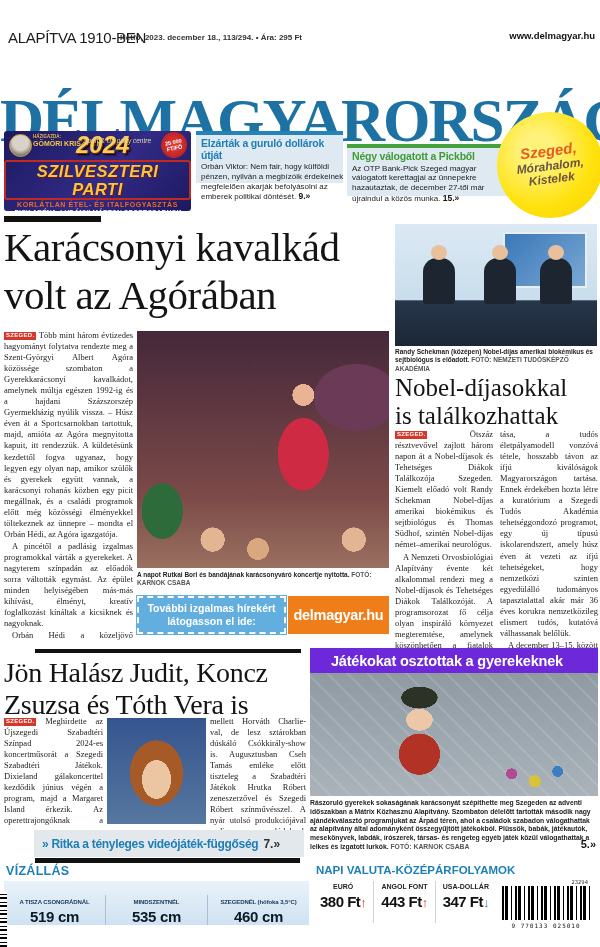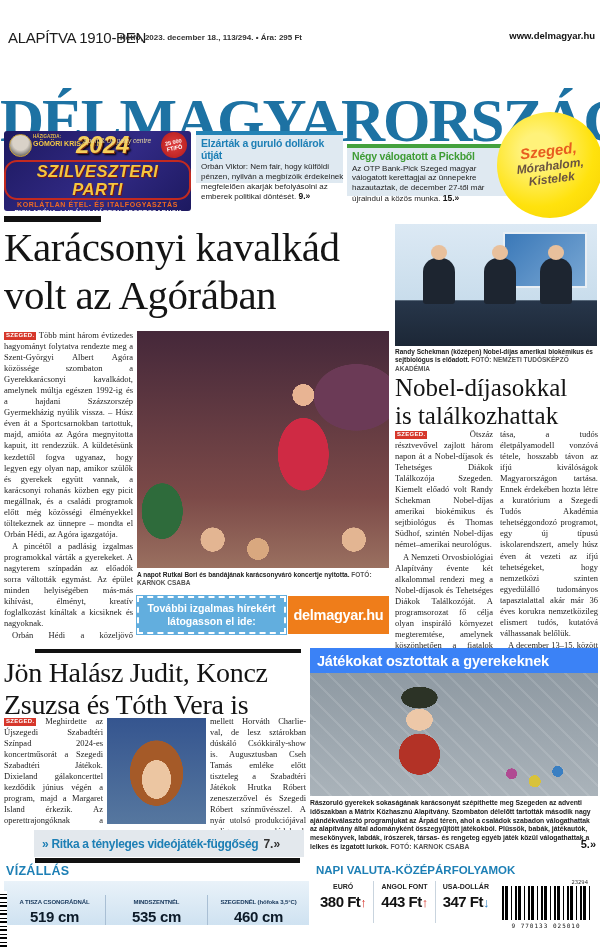--- a/index.html
+++ b/index.html
@@ -25,21 +25,21 @@
   .ad-host{position:absolute;left:29px;top:4px;text-align:left;line-height:1.05;}
   .ad-host .lbl{display:block;font-size:4.5px;font-weight:bold;color:#e8bd4a;}
   .ad-host .nm{display:block;font-size:7px;font-weight:bold;color:#f3c845;}
   .ad-year{position:absolute;left:72px;top:0;font-size:24px;font-weight:bold;font-style:italic;
            color:#f5cf5a;text-shadow:1px 1px 0 #7a2a10,2px 2px 2px #000;}
   .ad-brand{position:absolute;right:40px;top:6px;font-size:6.5px;font-style:italic;color:#e8d9a0;}
   .ad-price{position:absolute;right:4px;top:1px;width:26px;height:26px;border-radius:50%;background:radial-gradient(#e04040,#b01818);
             color:#fff;font-size:5.5px;font-weight:bold;display:flex;align-items:center;justify-content:center;
             transform:rotate(-12deg);line-height:1.1;}
   .ad-title{display:inline-block;margin-top:1px;font-size:16.5px;font-weight:bold;font-style:italic;letter-spacing:0.5px;
-            color:#f5c63f;border:2px solid #c22a20;border-radius:13px;padding:0 5px;line-height:1.1;
+            color:#f5c63f;border:2px solid #c22a20;border-radius:3px;padding:0 5px;line-height:1.1;
             text-shadow:1px 1px 0 #7a1510;}
   .ad-sub{font-size:7px;font-weight:bold;color:#ef6a22;letter-spacing:0.6px;margin-top:1px;}
   .ad-venue{font-size:6.8px;font-weight:bold;font-style:italic;color:#fff;margin-top:1px;}
 
   
   .teaser{top:131px;height:52px;background:#dfe9f1;border-top:4px solid;padding:3px 5px 0 5px;box-sizing:border-box;}
   .teaser1{left:196px;width:147px;border-top-color:#2583b5;}
   .teaser2{left:347px;width:213px;border-top-color:#44a13d;margin-top:13px;}
   .teaser h3{margin:0 0 1px 0;font-size:10.5px;line-height:1.1;letter-spacing:-0.2px;}
   .teaser1 h3{color:#1d7fb5;}
@@ -124,22 +124,22 @@
   .promo-blue{left:137px;top:596px;width:149px;height:38px;background:#62aede;border:2px dashed #fff;outline:1px solid #62aede;
               box-sizing:border-box;display:flex;align-items:center;justify-content:center;text-align:center;
               color:#fff;font-weight:bold;font-size:10.5px;line-height:1.2;}
   .promo-orange{left:288px;top:596px;width:101px;height:38px;background:#ef7d1a;display:flex;align-items:center;
                 justify-content:center;color:#fff;font-weight:bold;font-size:14.5px;letter-spacing:-0.3px;}
 
   
   .strip{left:34px;top:830px;width:270px;height:27px;background:#e3e8ed;display:flex;align-items:center;padding:0 8px;box-sizing:border-box;}
   .strip .stext{color:#1d7fb5;font-weight:bold;font-size:12px;letter-spacing:-0.3px;}
   .strip .spage{color:#333;font-weight:bold;font-size:12px;margin-left:5px;}
-  .orange-banner{left:310px;top:648px;width:288px;height:25px;background:#3b82f6;color:#fff;font-weight:bold;
-                 font-size:14.5px;display:flex;align-items:center;padding-left:7px;box-sizing:border-box;letter-spacing:-0.2px;}
+  .orange-banner{left:310px;top:648px;width:288px;height:25px;background:#6d28d9;color:#fff;font-weight:bold;
+                 font-size:14.5px;display:flex;align-items:center;padding-left:21px;box-sizing:border-box;letter-spacing:-0.2px;}
 
   
   .water-title{left:6px;top:864px;font-size:12.5px;font-weight:bold;color:#1d7fb5;letter-spacing:0.3px;}
   .fx-title{left:316px;top:864px;font-size:11.5px;font-weight:bold;color:#1d7fb5;}
   .water-panel{left:4px;top:881px;width:305px;height:44px;background:linear-gradient(180deg,#e9f2f9,#cfe2f1);
                display:flex;align-items:flex-end;}
   .wcell{flex:1;text-align:center;padding-top:4px;}
   .wcell + .wcell{border-left:1px solid #a9bfd4;}
   .wlabel{display:block;font-size:6px;font-weight:bold;color:#16365a;letter-spacing:-0.1px;}
   .wvalue{display:block;font-size:15px;font-weight:bold;color:#0c1a28;margin-top:3px;letter-spacing:-0.3px;}

